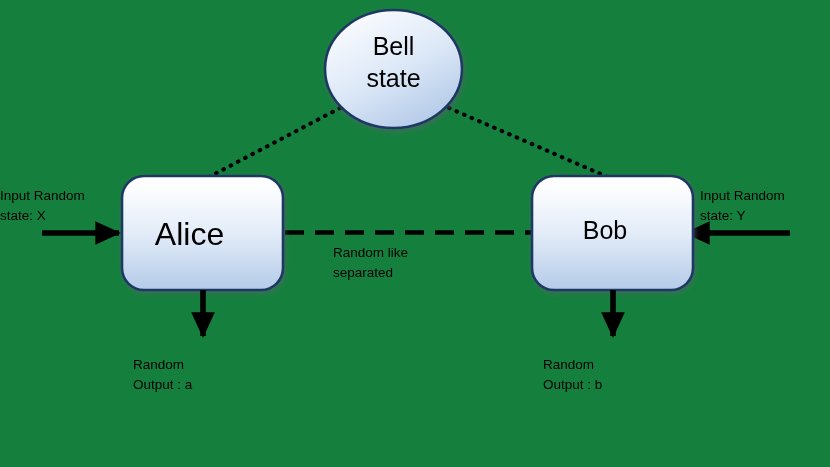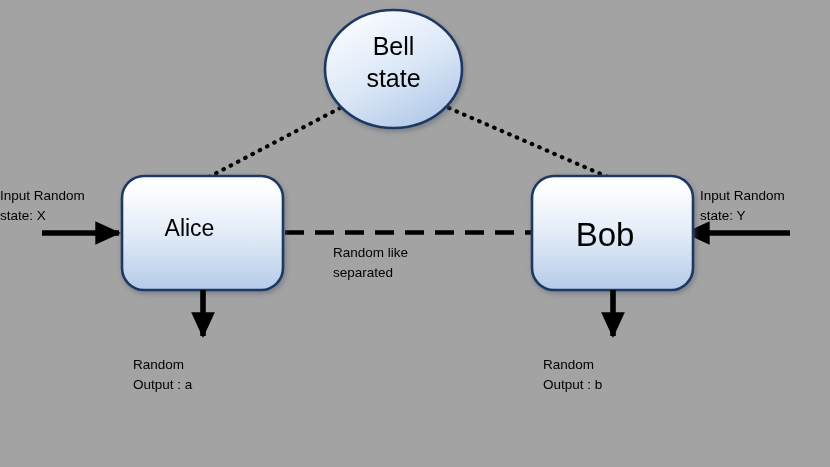--- a/index.html
+++ b/index.html
@@ -7,21 +7,21 @@
     padding: 0;
     background: #ffffff;
   }
   body {
     font-family: "Liberation Sans", sans-serif;
   }
   #canvas {
     position: relative;
     width: 830px;
     height: 467px;
-    background: #a3a3a3;
+    background: #15803d;
     overflow: hidden;
   }
   #vector-layer {
     position: absolute;
     left: 0;
     top: 0;
     width: 830px;
     height: 467px;
   }
   .node-label {
@@ -35,27 +35,27 @@
   .bell-label {
     left: 325px;
     top: 30px;
     width: 137px;
     font-size: 25px;
   }
   .alice-label {
     left: 122px;
     top: 214px;
     width: 135px;
-    font-size: 23px;
+    font-size: 32px;
   }
   .bob-label {
     left: 532px;
     top: 214px;
     width: 146px;
-    font-size: 33px;
+    font-size: 25px;
   }
   .annotation {
     position: absolute;
     text-align: left;
     color: #000000;
     font-size: 13.5px;
     line-height: 1.45;
     white-space: pre-line;
   }
   .ann-input-x {

